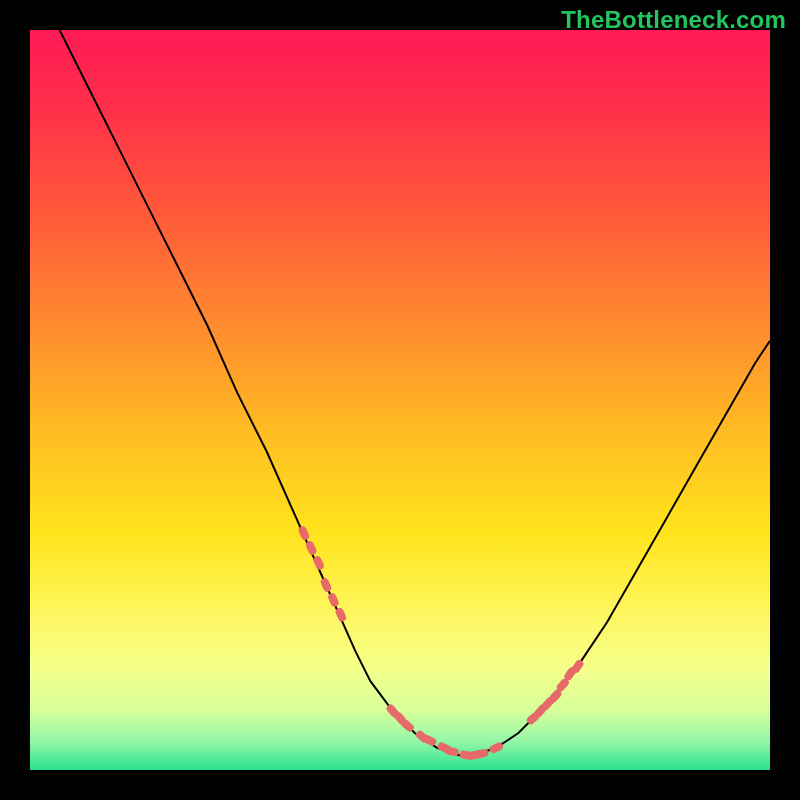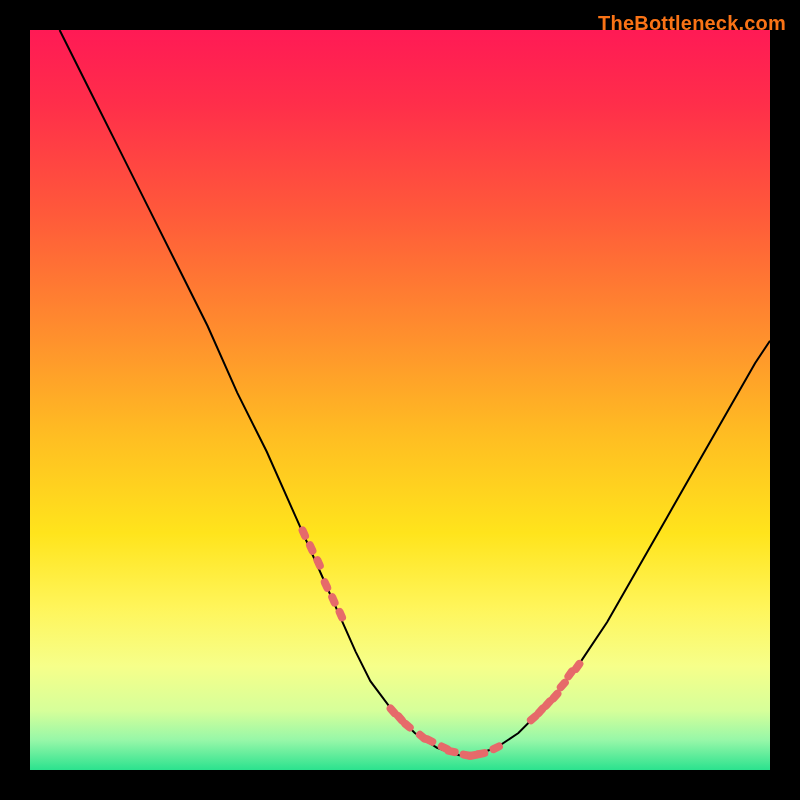--- a/index.html
+++ b/index.html
@@ -12,24 +12,24 @@
     overflow: hidden;
   }
   .stage {
     position: relative;
     width: 800px;
     height: 800px;
     background: #000;
   }
   .watermark {
     position: absolute;
-    top: 12px;
+    top: 6px;
     right: 14px;
-    color: #f97316;
-    font-size: 20px;
+    color: #22c55e;
+    font-size: 24px;
     font-weight: 600;
     letter-spacing: 0.2px;
     user-select: none;
   }
   .plot {
     position: absolute;
     left: 30px;
     top: 30px;
     width: 740px;
     height: 740px;

